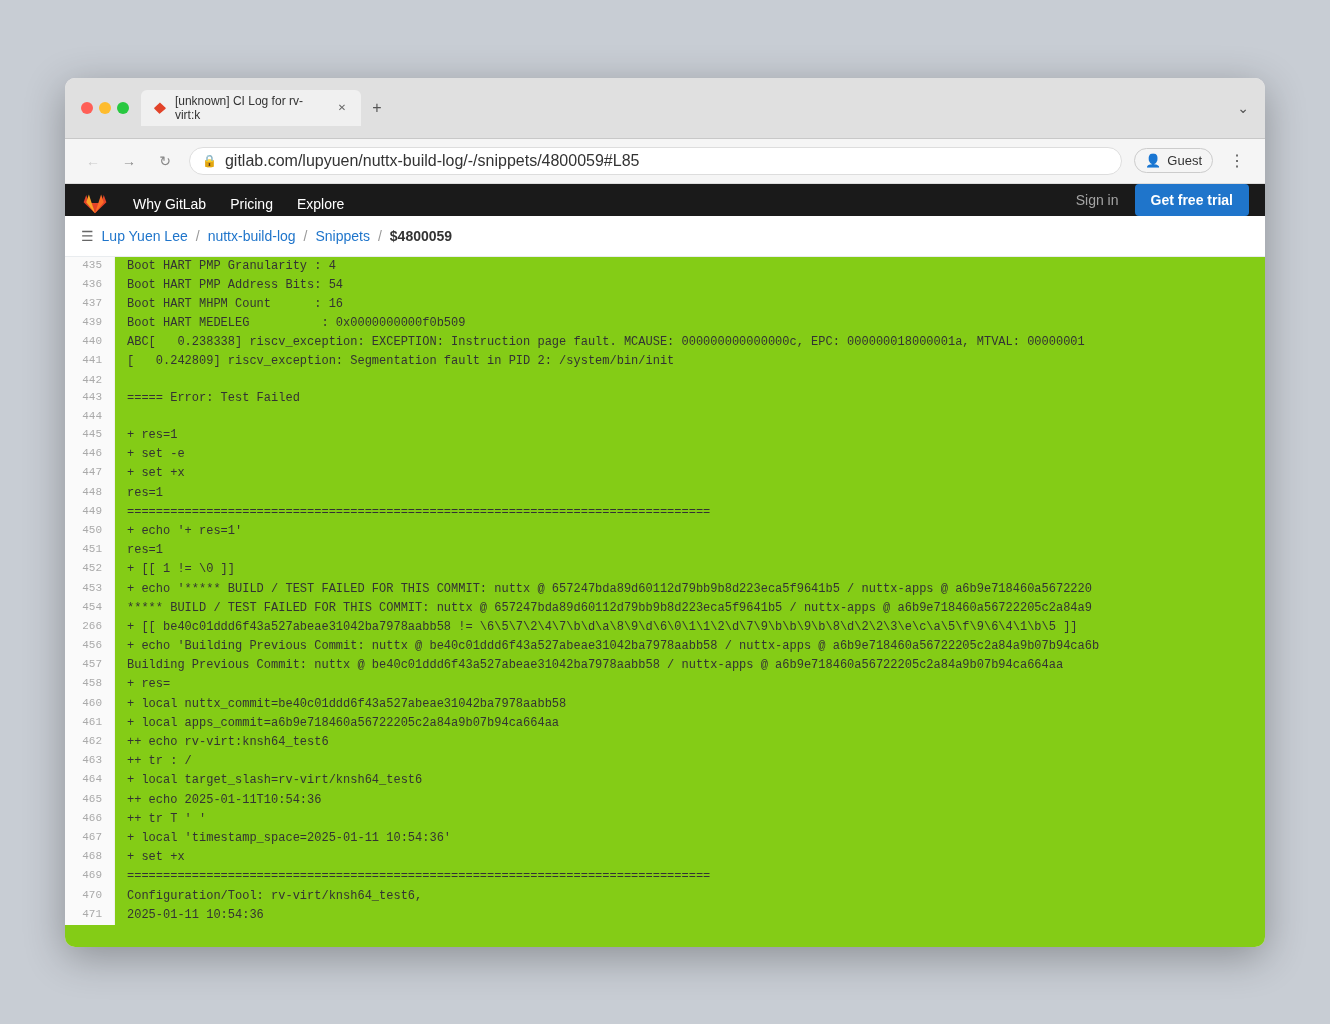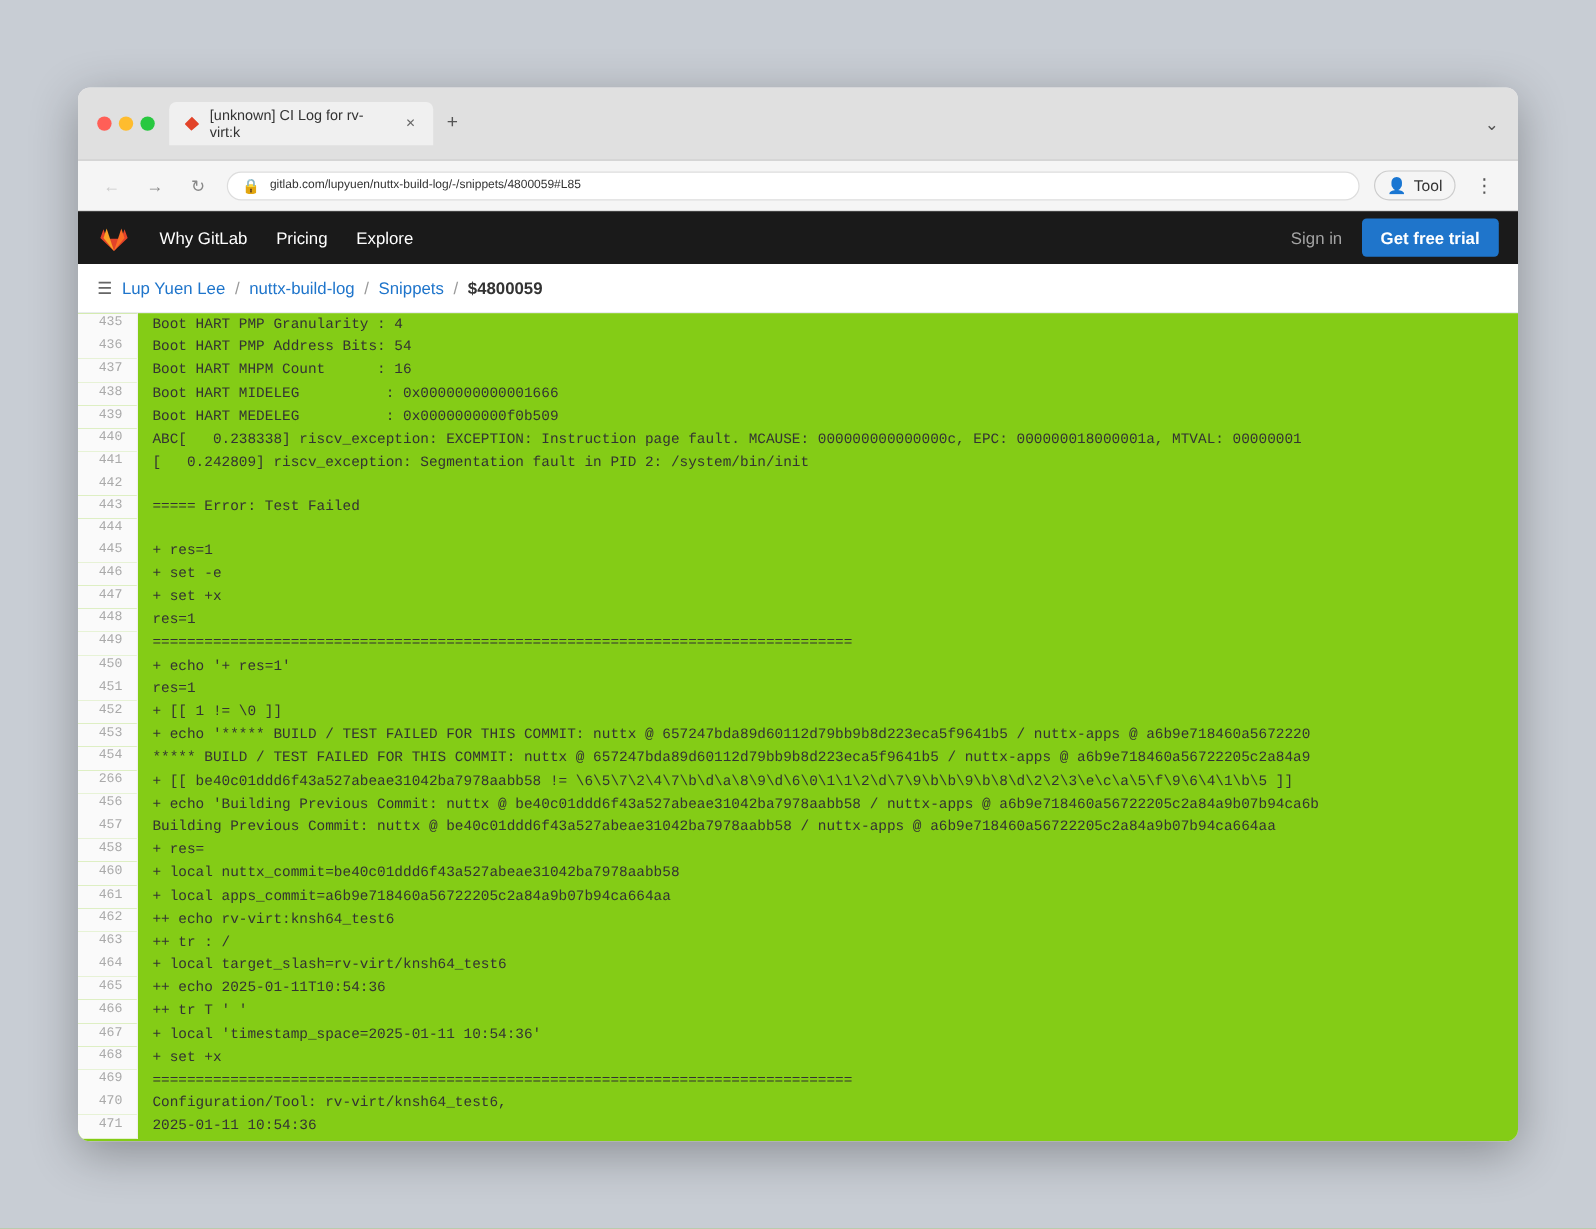--- a/index.html
+++ b/index.html
@@ -112,21 +112,21 @@
       display: flex;
       align-items: center;
       background: white;
       border-radius: 20px;
       padding: 4px 12px;
       gap: 8px;
       border: 1px solid #ddd;
     }
     .lock-icon { color: #888; font-size: 12px; }
     .address-text {
-      font-size: 10px;
+      font-size: 16px;
       color: #333;
       flex: 1;
     }
     .profile-btn {
       display: flex;
       align-items: center;
       gap: 6px;
       padding: 4px 10px;
       border: 1px solid #ccc;
       border-radius: 20px;
@@ -141,22 +141,22 @@
       align-items: center;
       justify-content: center;
       color: #555;
       cursor: pointer;
     }
     
     .gitlab-nav {
       background: #1a1a1a;
       padding: 0 16px;
       display: flex;
-      align-items: center;
-      height: 44px;
+      align-items: flex-end;
+      height: 32px;
       gap: 24px;
     }
     .gitlab-logo {
       display: flex;
       align-items: center;
     }
     .gitlab-logo svg {
       width: 28px;
       height: 28px;
     }
@@ -266,21 +266,21 @@
   <div class="address-bar">
     <div class="nav-btn disabled">←</div>
     <div class="nav-btn">→</div>
     <div class="nav-btn">↻</div>
     <div class="address-input-wrap">
       <span class="lock-icon">🔒</span>
       <span class="address-text">gitlab.com/lupyuen/nuttx-build-log/-/snippets/4800059#L85</span>
     </div>
     <div class="profile-btn">
       <span>👤</span>
-      <span>Tool</span>
+      <span>Guest</span>
     </div>
     <div class="more-btn">⋮</div>
   </div>
 
   <div class="gitlab-nav">
     <div class="gitlab-logo">
       <svg viewBox="0 0 24 24" xmlns="http://www.w3.org/2000/svg">
         <path d="M12 21.593l-9.75-9.343L4.5 6l2.25 6.75h10.5L19.5 6l2.25 6.25z" fill="#e24329"></path>
         <path d="M12 21.593L19.5 12.25l-2.25-6.75z" fill="#fc6d26"></path>
         <path d="M12 21.593L4.5 12.25l2.25-6.75z" fill="#fca326"></path>
@@ -314,24 +314,20 @@
         </div>
         <div class="log-row">
           <div class="log-line-num">436</div>
           <div class="log-line-content">Boot HART PMP Address Bits: 54</div>
         </div>
         <div class="log-row">
           <div class="log-line-num">437</div>
           <div class="log-line-content">Boot HART MHPM Count      : 16</div>
         </div>
         <div class="log-row">
-          <div class="log-line-num">438</div>
-          <div class="log-line-content">Boot HART MIDELEG          : 0x0000000000001666</div>
-        </div>
-        <div class="log-row">
           <div class="log-line-num">439</div>
           <div class="log-line-content">Boot HART MEDELEG          : 0x0000000000f0b509</div>
         </div>
         <div class="log-row">
           <div class="log-line-num">440</div>
           <div class="log-line-content">ABC[   0.238338] riscv_exception: EXCEPTION: Instruction page fault. MCAUSE: 000000000000000c, EPC: 000000018000001a, MTVAL: 00000001</div>
         </div>
         <div class="log-row">
           <div class="log-line-num">441</div>
           <div class="log-line-content">[   0.242809] riscv_exception: Segmentation fault in PID 2: /system/bin/init</div>

